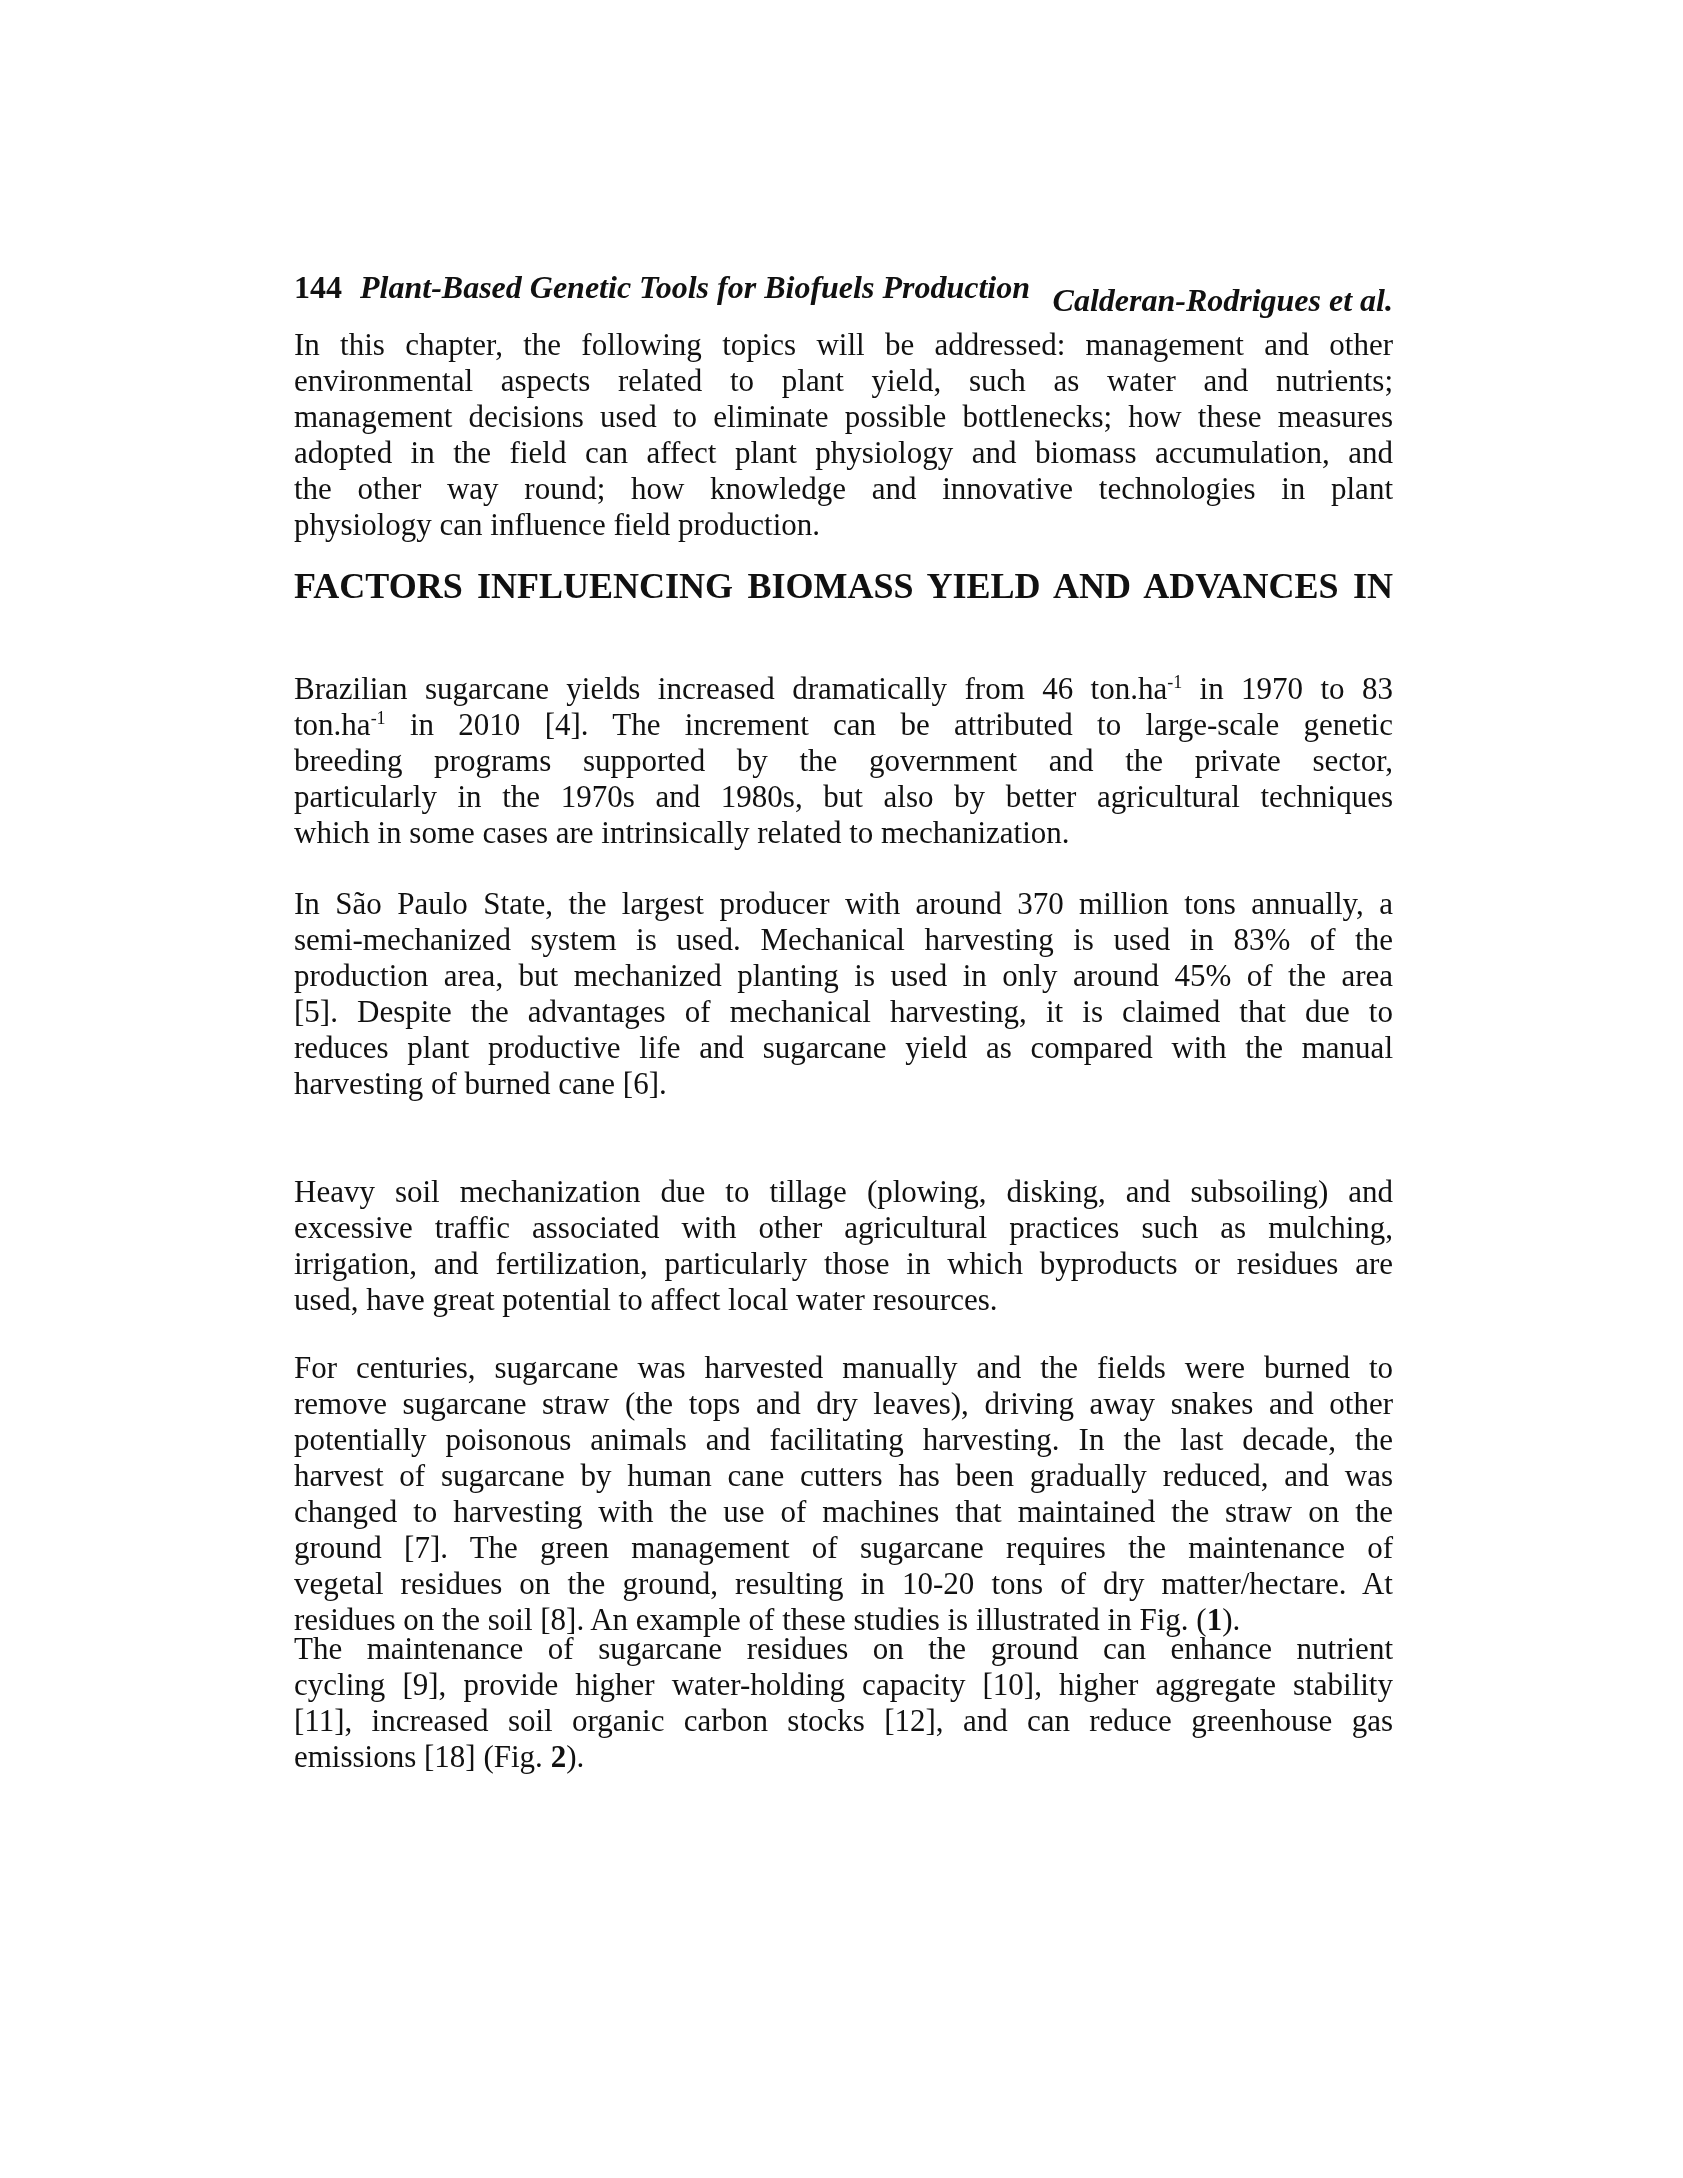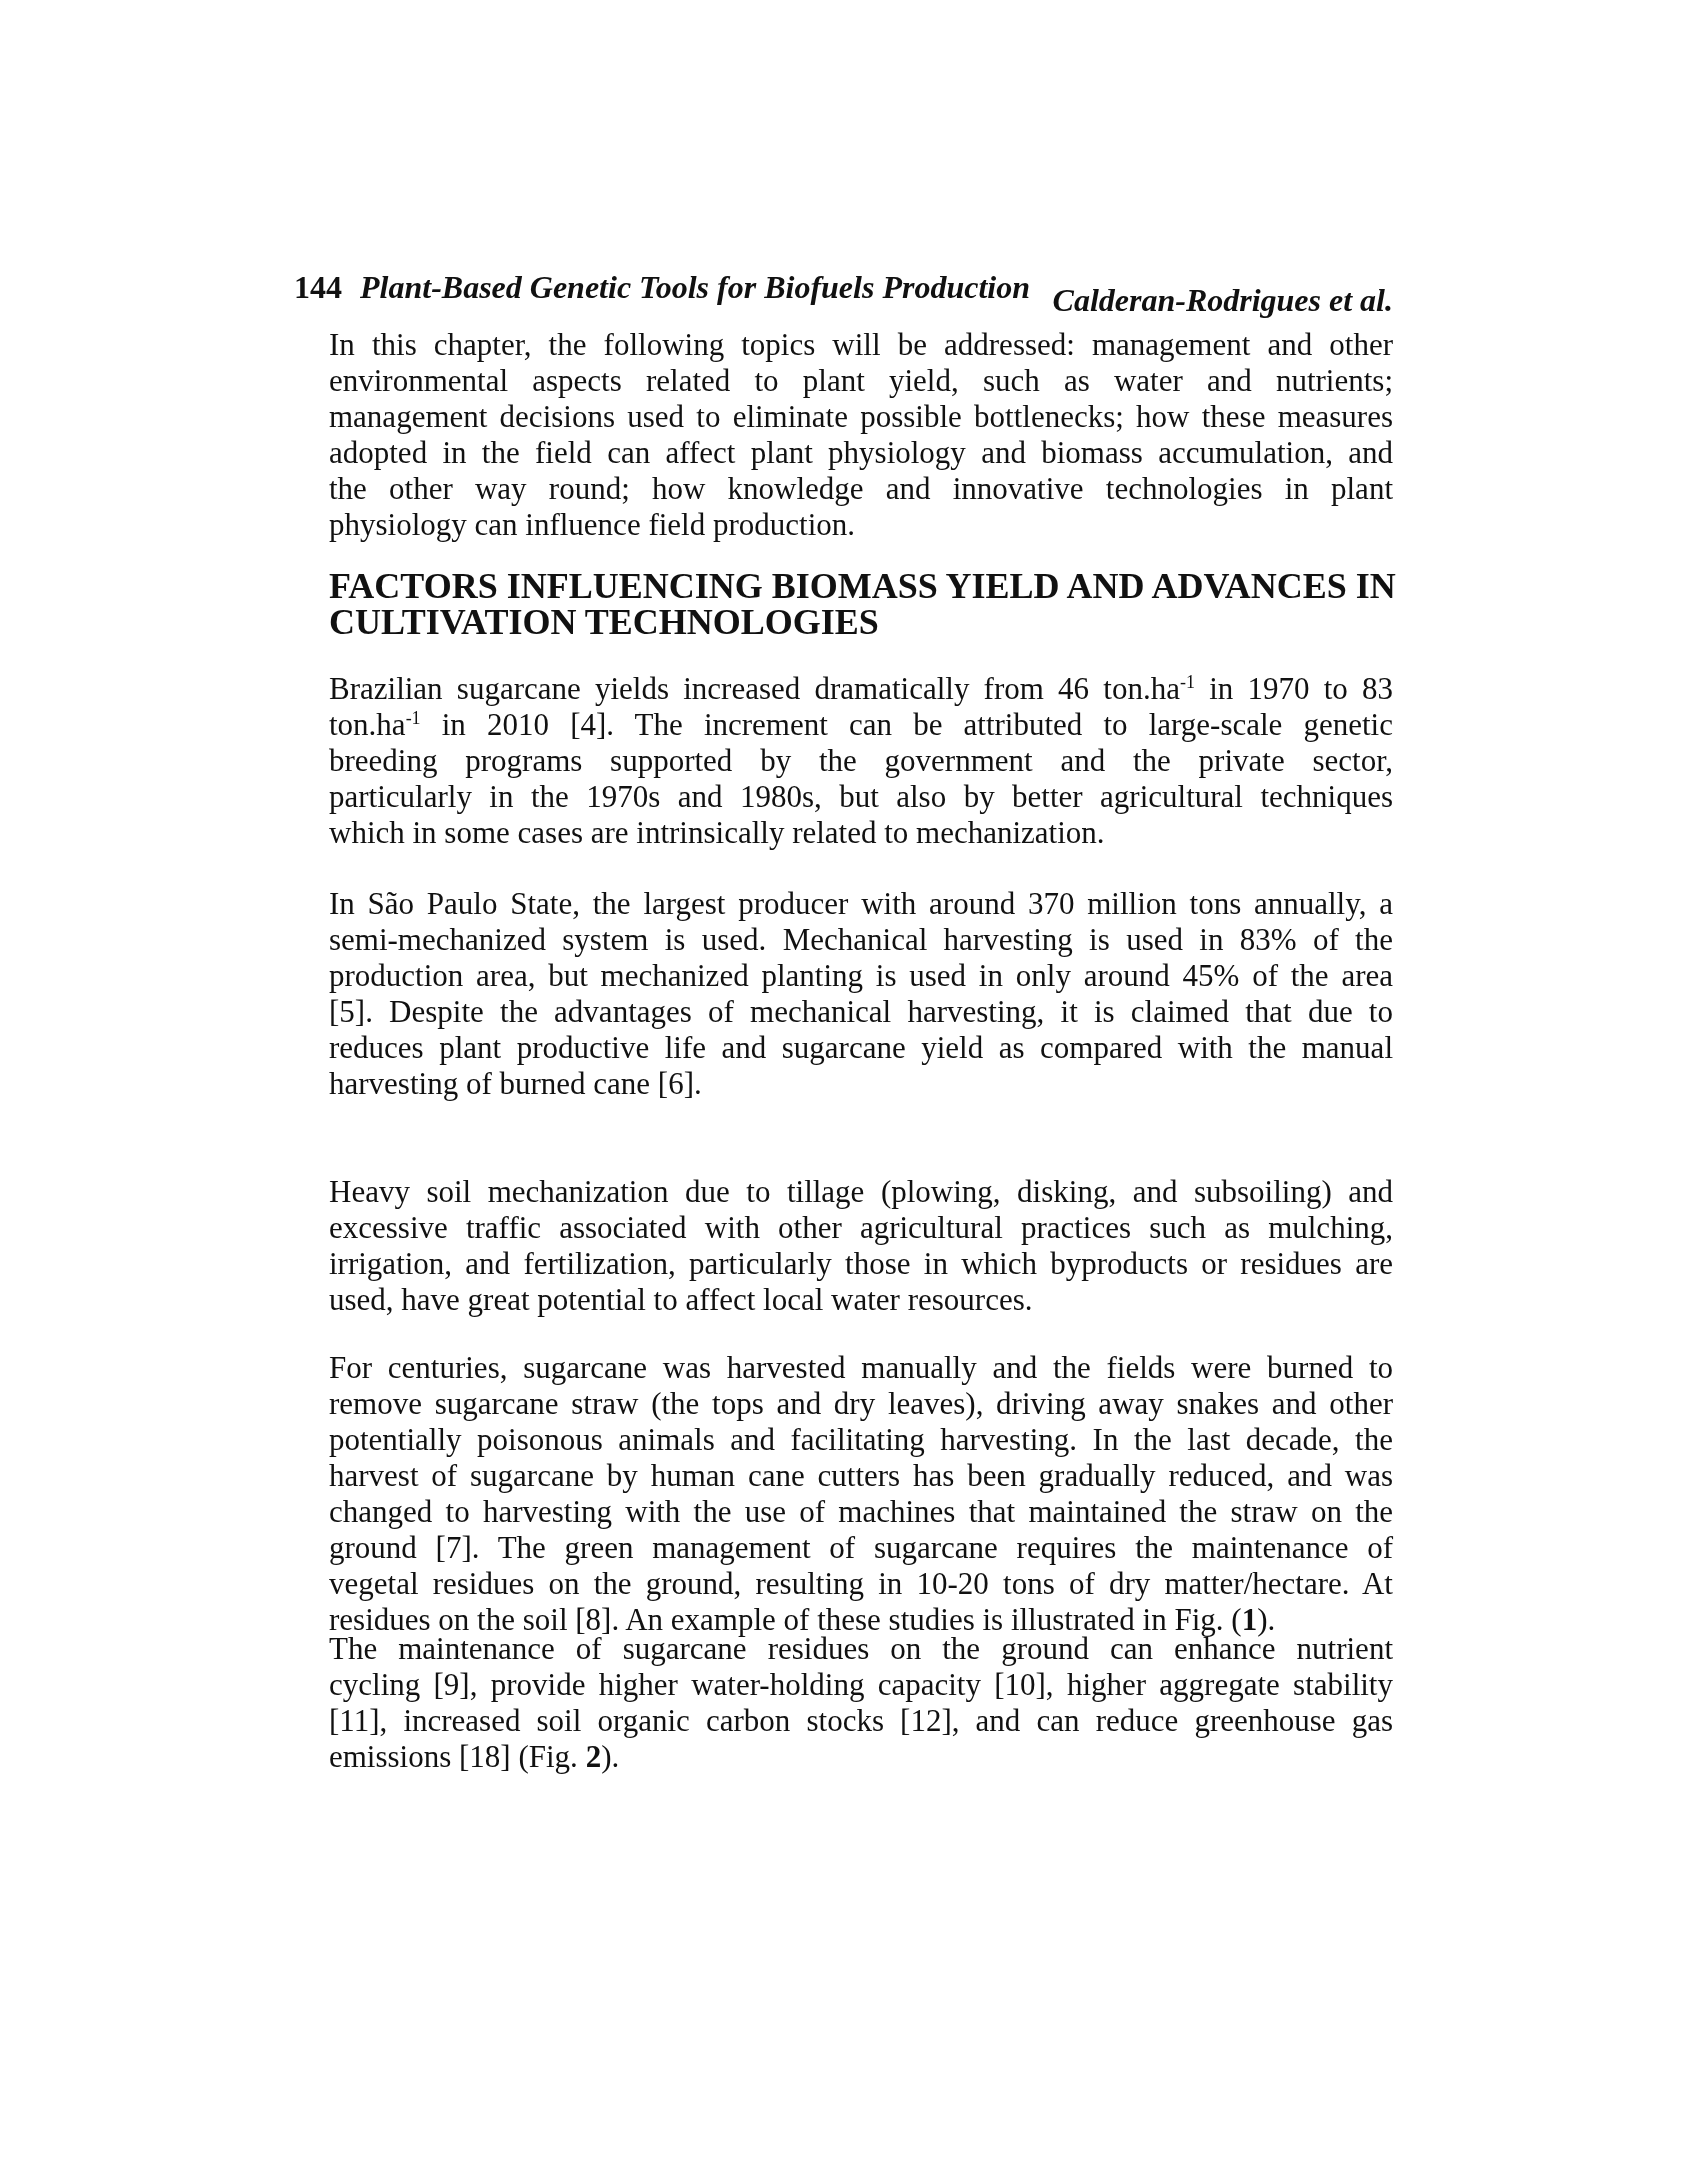--- a/index.html
+++ b/index.html
@@ -6,21 +6,21 @@
   body { width: 1683px; height: 2178px; position: relative; overflow: hidden; }
   .page { position: absolute; left: 0; top: 0; width: 1683px; height: 2178px; background: #ffffff; }
   .running-header { position: absolute; left: 294px; top: 269px; width: 1099px; height: 34px;
     font-family: "Liberation Serif", serif; font-size: 32px; color: #111; }
   .running-header .pno { font-weight: bold; font-style: normal; margin-right: 10px; }
   .running-header .title { font-style: italic; font-weight: bold; }
   .running-header .authors { position: absolute; right: 0; top: 0; font-style: italic; font-weight: bold; margin-top: 13px; }
   .block { position: absolute; left: 294px; width: 1099px;
     font-family: "Liberation Serif", serif; font-size: 31px; color: #111; }
   .line { display: block; height: 36px; line-height: 36px; white-space: nowrap;
-    text-align: justify; text-align-last: justify; margin-left: 35px; }
+    text-align: justify; text-align-last: justify; }
   .line.last { text-align-last: left; }
   .heading .line { font-weight: bold; font-size: 36px; }
   sup { font-size: 18px; line-height: 0; vertical-align: super; }
   b { font-weight: bold; }
 </style>
 </head>
 <body>
 
 <div class="page">
 
@@ -34,21 +34,20 @@
     <span class="line">In this chapter, the following topics will be addressed: management and other</span>
     <span class="line">environmental aspects related to plant yield, such as water and nutrients;</span>
     <span class="line">management decisions used to eliminate possible bottlenecks; how these measures</span>
     <span class="line">adopted in the field can affect plant physiology and biomass accumulation, and</span>
     <span class="line">the other way round; how knowledge and innovative technologies in plant</span>
     <span class="line last">physiology can influence field production.</span>
   </div>
 
   <div class="block heading" style="top:568px;">
     <span class="line">FACTORS INFLUENCING BIOMASS YIELD AND ADVANCES IN</span>
-    <span class="line last">CULTIVATION TECHNOLOGIES</span>
   </div>
 
   <div class="block" style="top:671px;">
     <span class="line"><span>Brazilian sugarcane yields increased dramatically from 46 ton.ha</span><sup>-1</sup><span> in 1970 to 83</span></span>
     <span class="line"><span>ton.ha</span><sup>-1</sup><span> in 2010 [4]. The increment can be attributed to large-scale genetic</span></span>
     <span class="line">breeding programs supported by the government and the private sector,</span>
     <span class="line">particularly in the 1970s and 1980s, but also by better agricultural techniques</span>
     <span class="line last">which in some cases are intrinsically related to mechanization.</span>
   </div>
 

